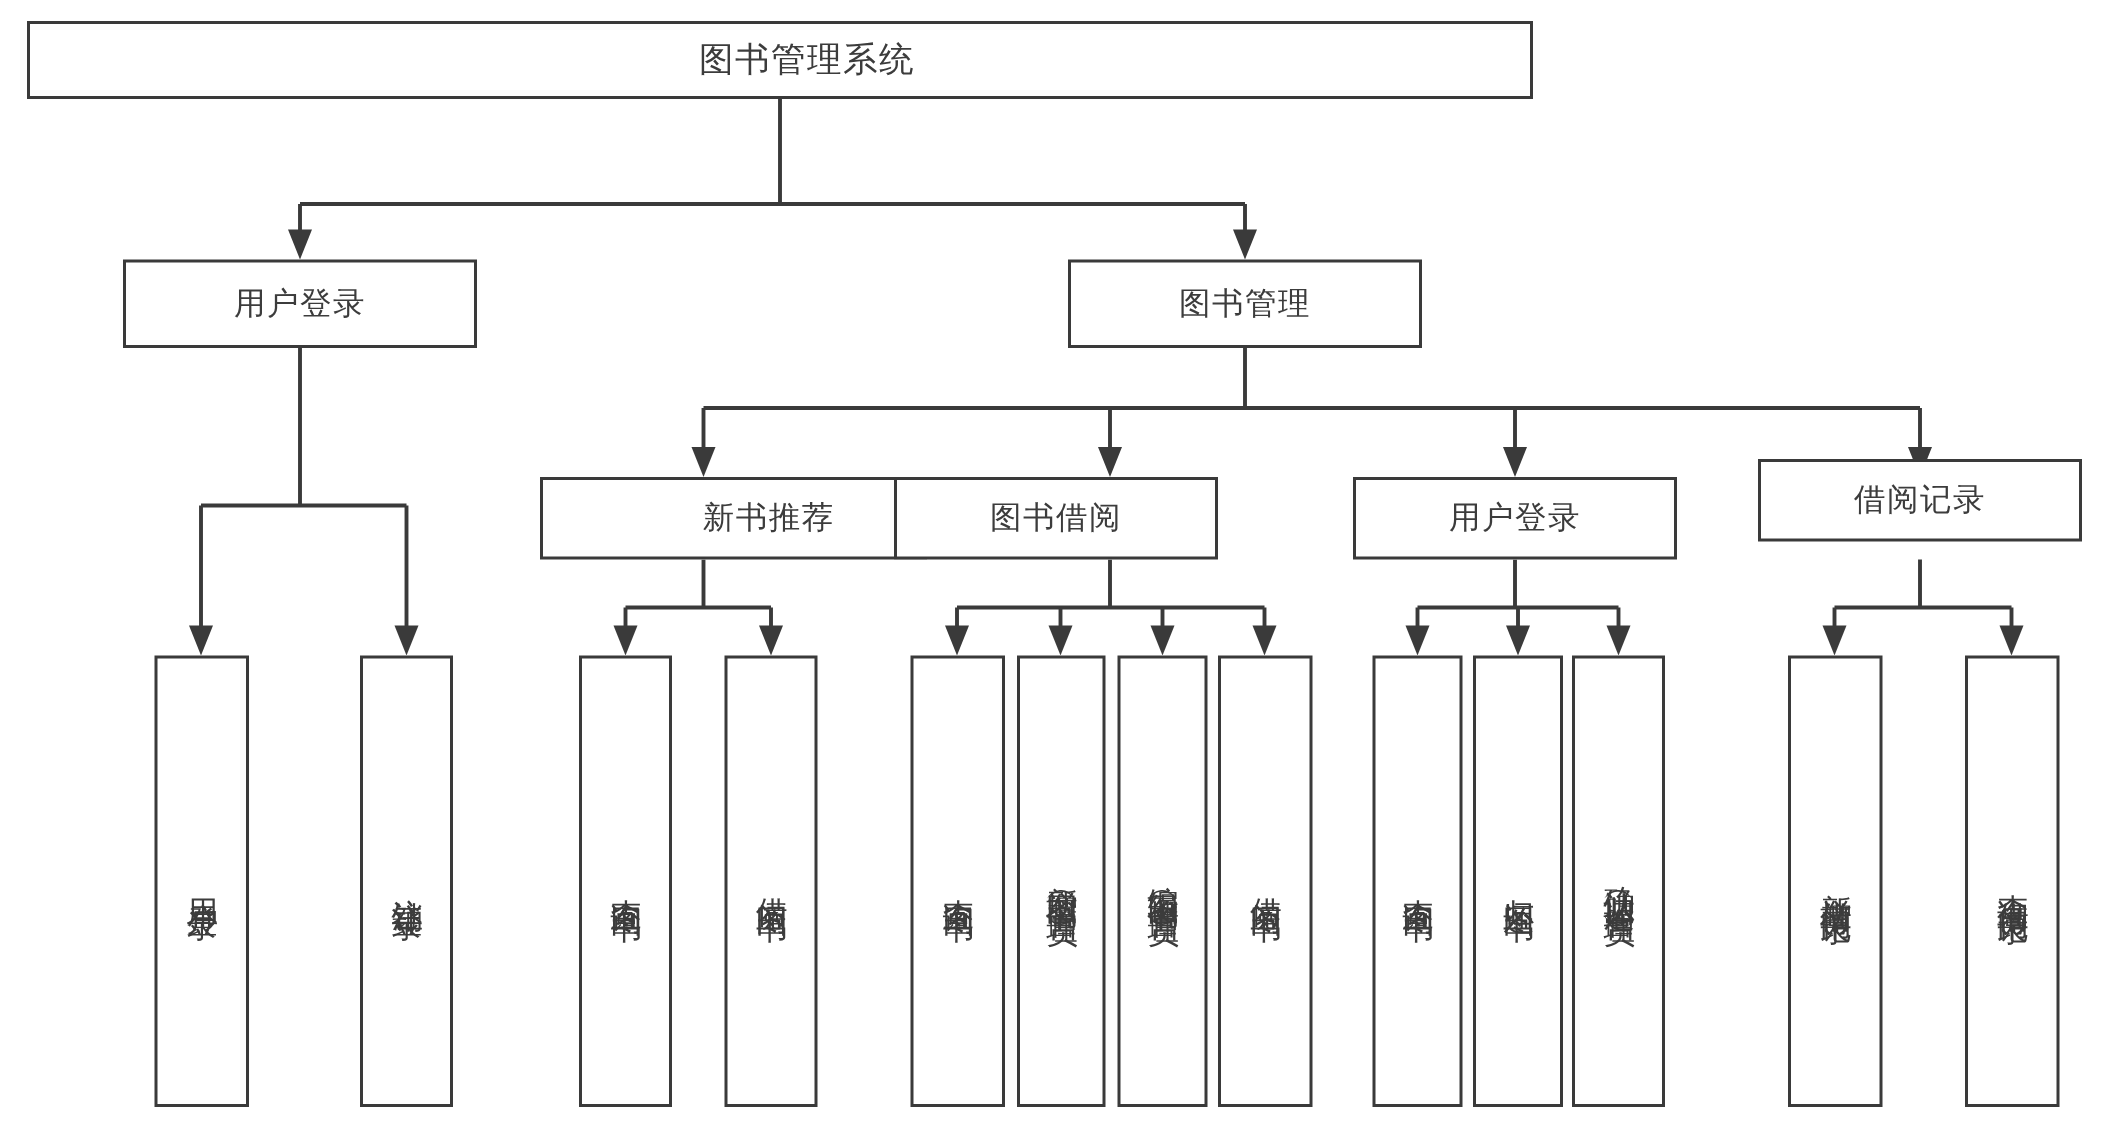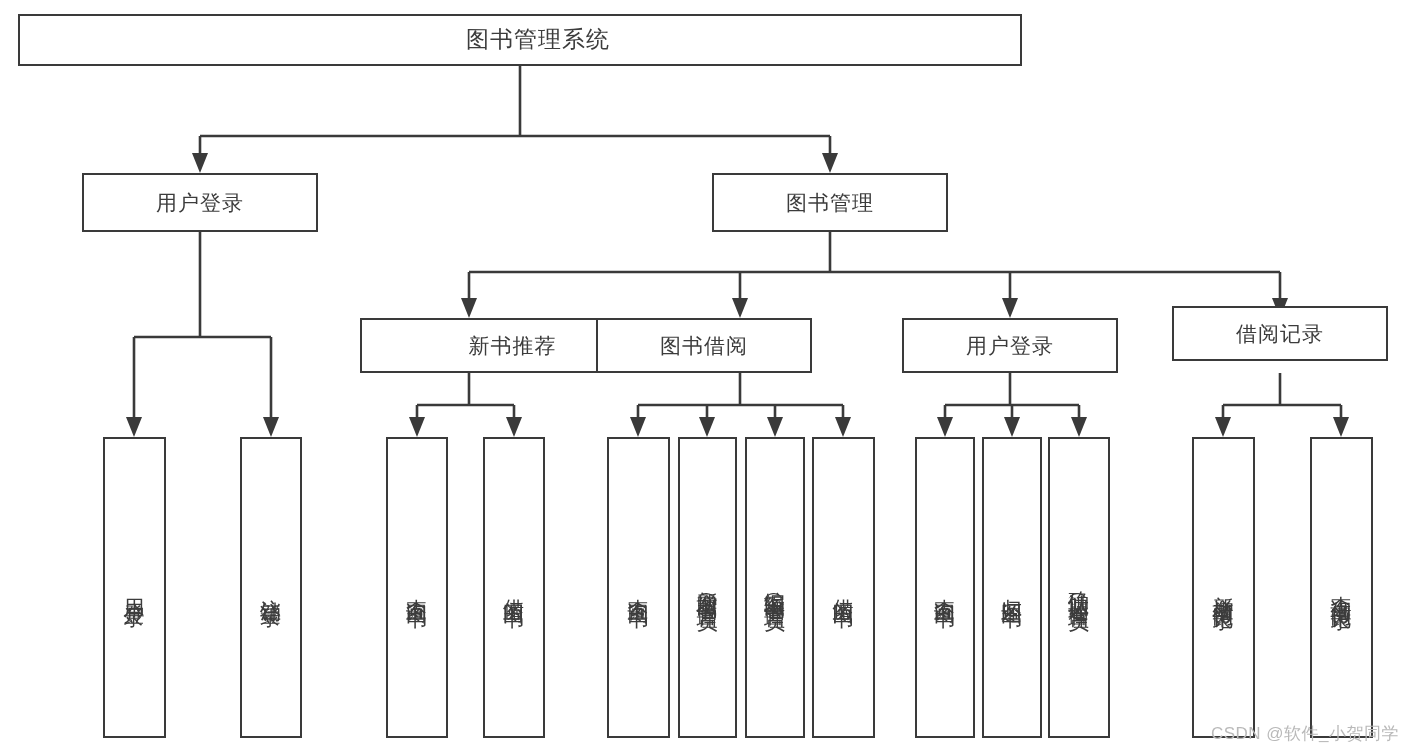--- a/index.html
+++ b/index.html
@@ -210,15 +210,14 @@
         <span class="node-label">确认归还（管理员）</span>
       </div>
       <div class="node node-leaf leaf-mid" style="left: 1192px; top: 437px; width: 63px; height: 301px;">
         <span class="node-label">新增借阅记录</span>
       </div>
       <div class="node node-leaf leaf-mid" style="left: 1310px; top: 437px; width: 63px; height: 301px;">
         <span class="node-label">查询借阅记录</span>
       </div>
     </div>
 
-  <div id="watermark">CSDN @软件_小贺同学</div>
 
 </div>
 
 </body></html>

